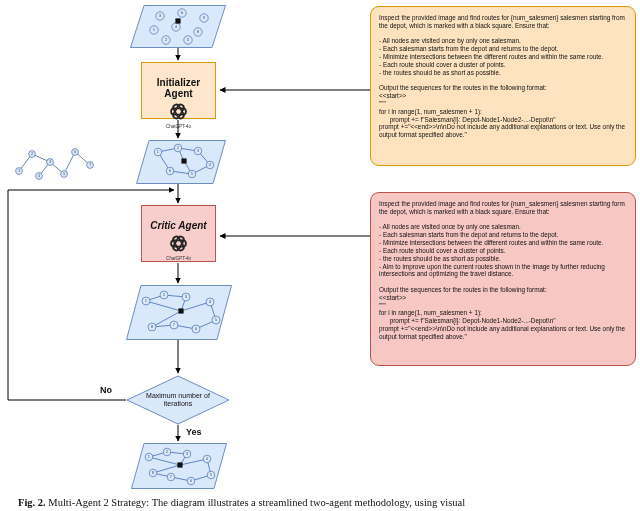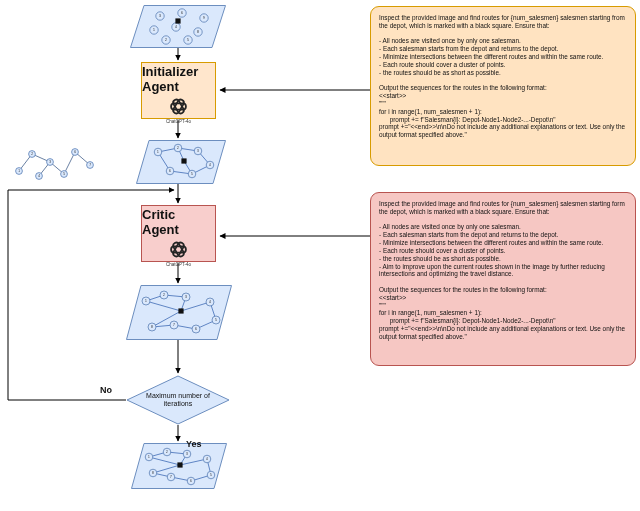--- a/index.html
+++ b/index.html
@@ -5,36 +5,36 @@
   html,body{margin:0;padding:0;background:#fff;}
   .canvas{position:relative;width:640px;height:511px;background:#fff;overflow:hidden;
           font-family:"Liberation Sans","DejaVu Sans",sans-serif;color:#111;}
   .connectors{position:absolute;left:0;top:0;width:640px;height:511px;pointer-events:none;z-index:4;}
   .flowline{stroke:var(--arrow-color);stroke-width:1;fill:none;}
   .pgram,.cluster{position:absolute;z-index:2;}
   .pgram svg,.cluster svg{display:block;width:100%;height:100%;overflow:visible;}
   .agent{position:absolute;width:75px;height:57px;border:1px solid #000;z-index:2;
          display:flex;flex-direction:column;align-items:center;box-sizing:border-box;}
   .agent.init{left:141px;top:62px;background:var(--agent-init-fill);border-color:var(--agent-init-stroke);}
-  .agent.critic{left:141px;top:205px;background:var(--agent-critic-fill);border-color:var(--agent-critic-stroke);}
-  .agent-title{font-size:13px;font-weight:bold;margin-top:1px;}
+  .agent.critic{left:141px;top:205px;background:var(--agent-critic-fill);border-color:var(--agent-critic-stroke);font-style:italic;}
+  .agent-title{font-size:10px;font-weight:bold;margin-top:14px;text-align:center;}
   .logo{margin-top:2px;line-height:0;}
   .model{font-size:4.5px;color:#333;margin-top:2px;}
   .prompt{position:absolute;left:370px;width:266px;border:1px solid #000;border-radius:9px;
           padding:7px 8px;box-sizing:border-box;z-index:2;}
   .prompt.orange{top:6px;height:160px;background:var(--prompt-init-fill);border-color:var(--prompt-init-stroke);}
   .prompt.pink{top:192px;height:174px;background:var(--prompt-critic-fill);border-color:var(--prompt-critic-stroke);}
   .prompt-text{font-size:6.4px;line-height:1.22;white-space:pre-wrap;}
   .diamond{position:absolute;left:126px;top:375px;width:104px;height:50px;z-index:2;}
   .diamond svg{display:block;width:100%;height:100%;}
   .diamond-label{position:absolute;left:0;top:0;right:0;bottom:0;display:flex;align-items:center;
                  justify-content:center;text-align:center;font-size:7px;line-height:1.15;padding:0 19px;}
   .branch{position:absolute;font-weight:bold;font-size:9px;z-index:5;text-align:right;}
   .branch.no{left:100px;top:385px;}
-  .branch.yes{left:186px;top:427px;margin-top:12px;}
+  .branch.yes{left:186px;top:427px;}
   .caption{position:absolute;left:18px;top:497px;width:608px;
            font-family:"Liberation Serif","DejaVu Serif",serif;font-size:10.5px;}
   .fig-label{font-weight:bold;}
 </style>
 </head>
 <body>
 
 <div class="canvas">
 
   <svg class="connectors">
@@ -261,14 +261,18 @@
 - Aim to improve upon the current routes shown in the image by further reducing intersections and optimizing the travel distance.
 
 Output the sequences for the routes in the following format:
 &lt;&lt;start&gt;&gt;
 """
 for i in range(1, num_salesmen + 1):
       prompt += f"Salesman{i}: Depot-Node1-Node2-...-Depot\n"
 prompt +="&lt;&lt;end&gt;&gt;\n\nDo not include any additional explanations or text. Use only the output format specified above."</div>
   </div>
 
+  <div class="caption">
+    <span class="fig-label">Fig. 2.</span>
+    <span>Multi-Agent 2 Strategy: The diagram illustrates a streamlined two-agent methodology, using visual</span>
+  </div>
 
 </div>
 
 </body></html>

